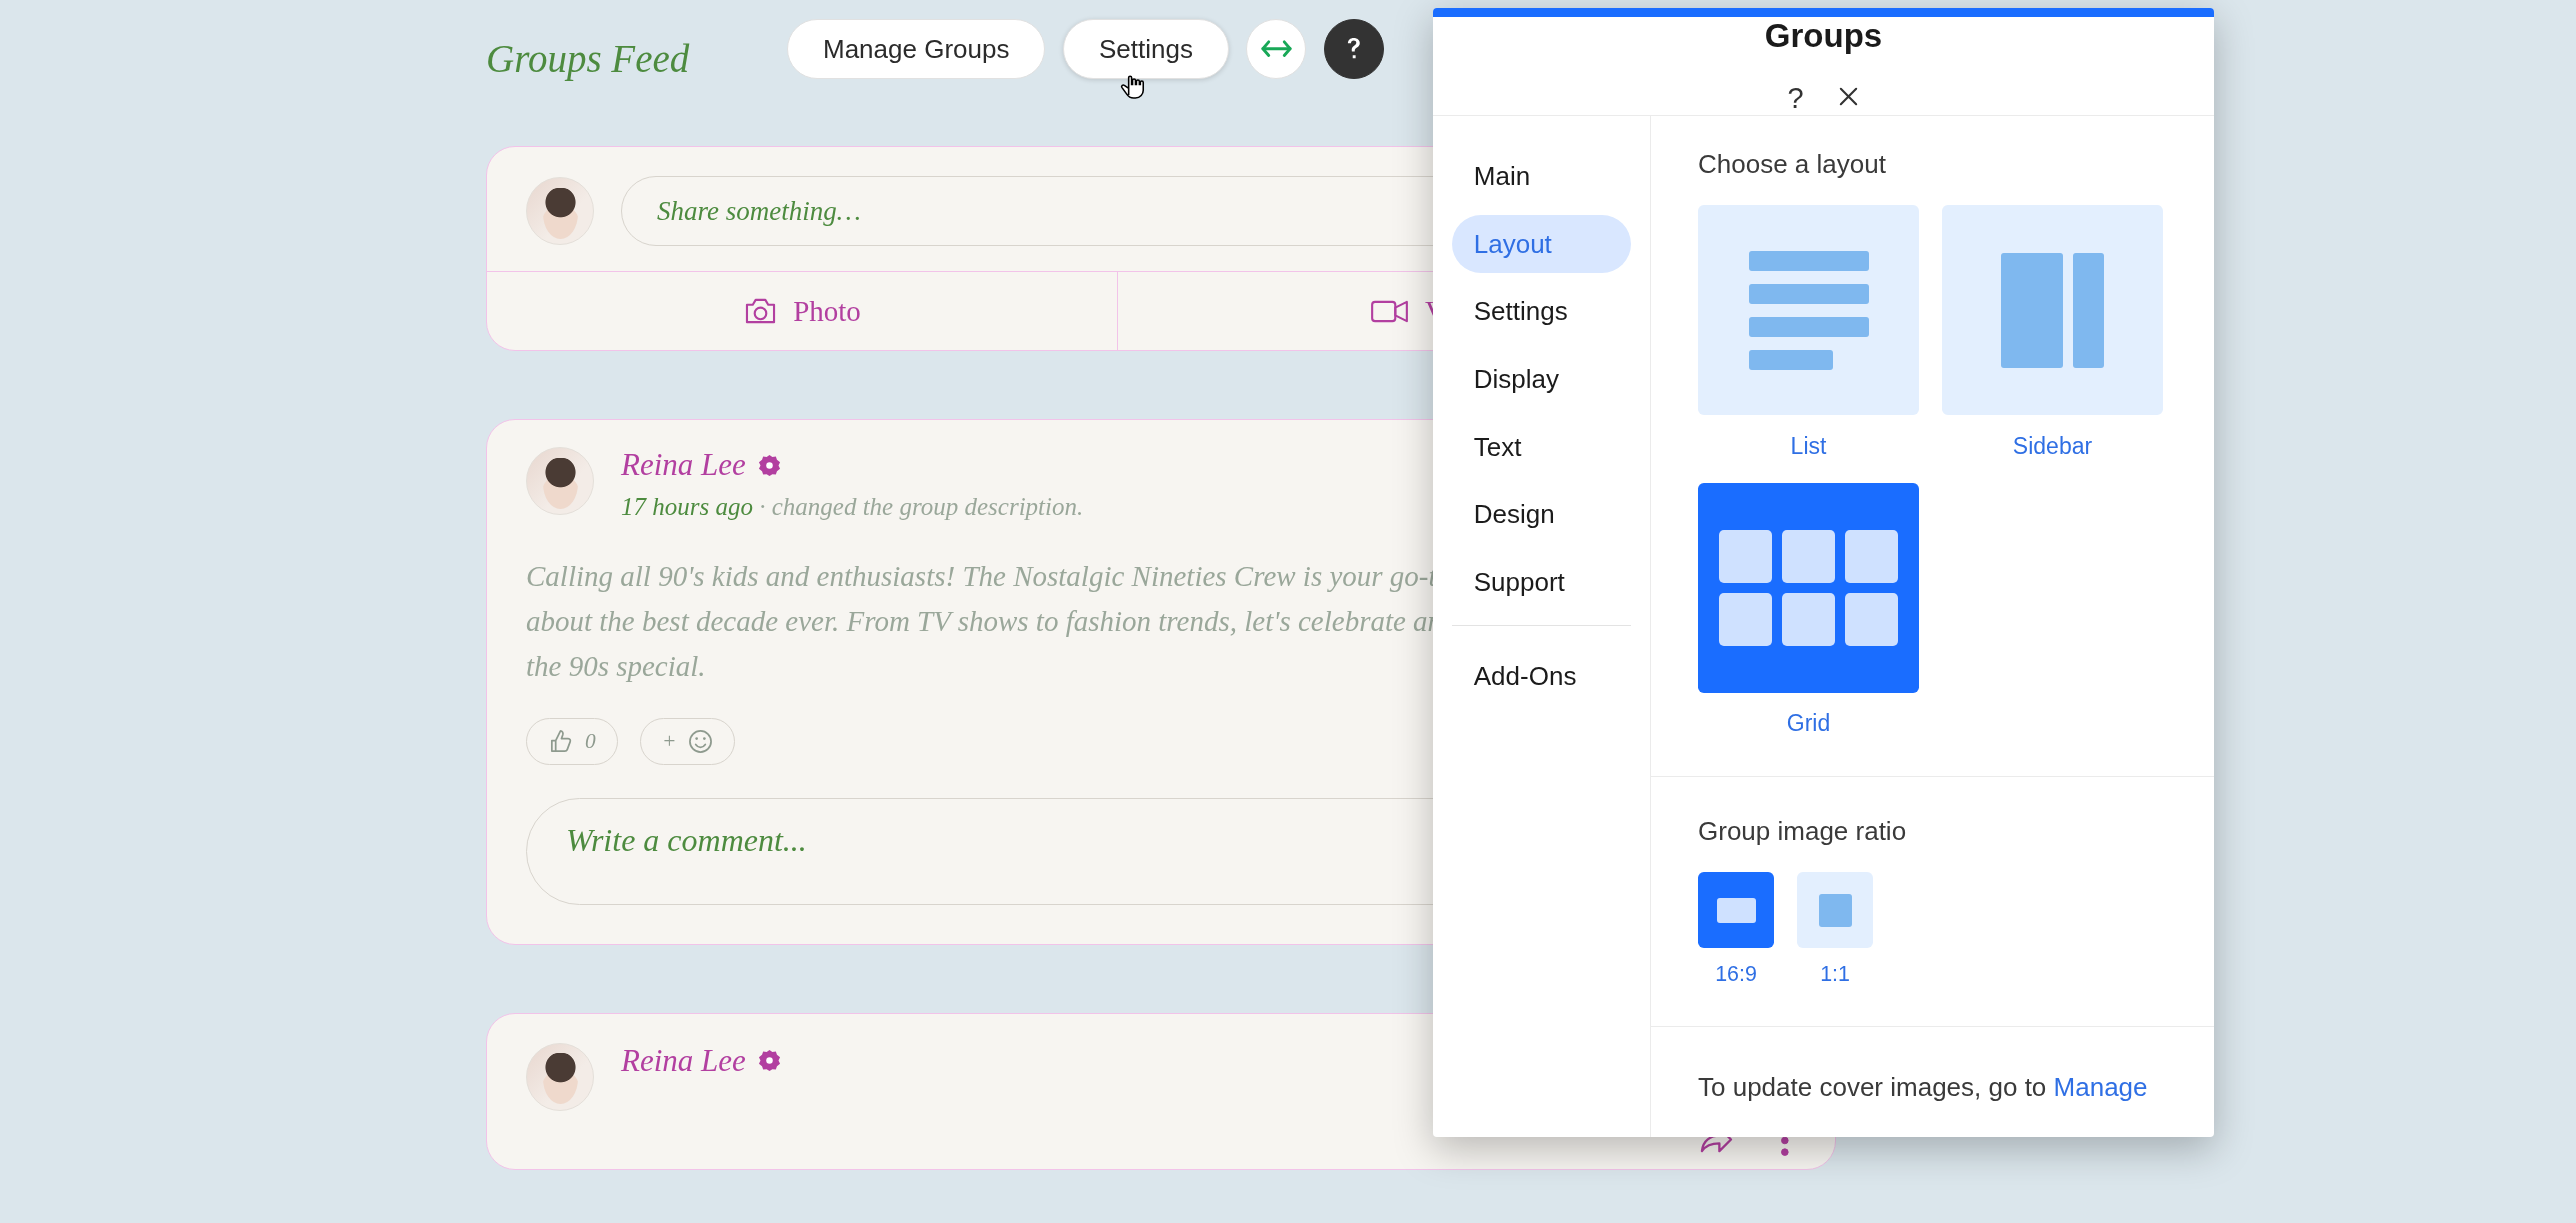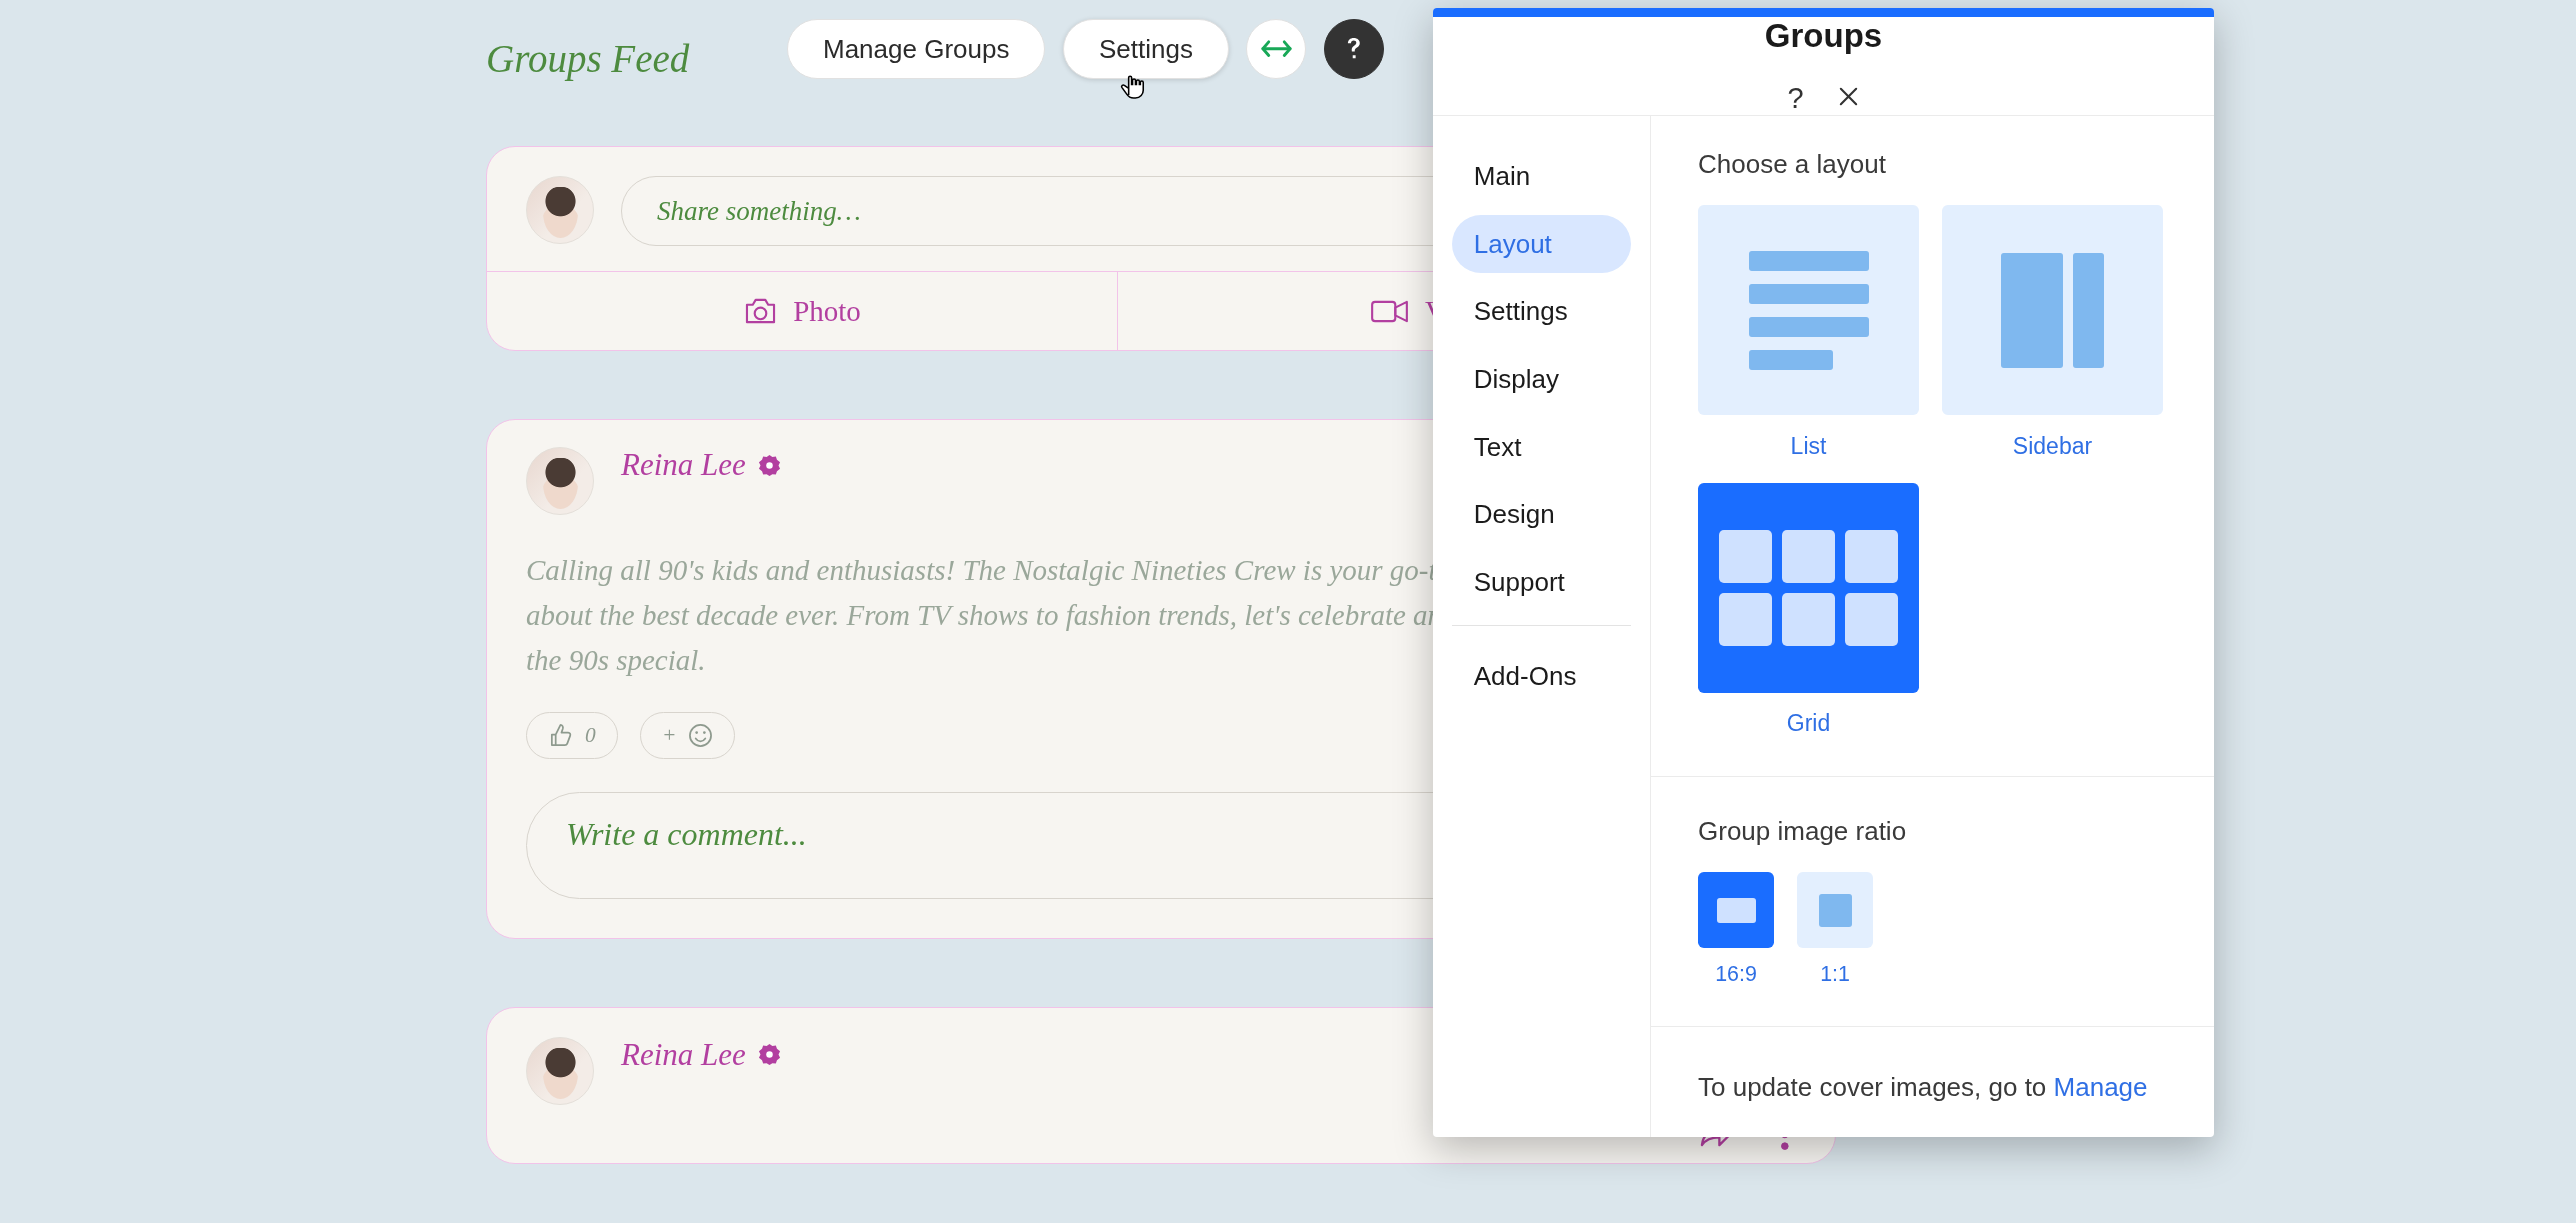--- a/index.html
+++ b/index.html
@@ -90,21 +90,21 @@
   }
   .avatar::after{
     content:"";
     position:absolute; left:15.5px; top:9.7px; width:35px; height:51px;
     background: radial-gradient(circle at 50% 28%, #4a3b34 0 14.6px, transparent 15.5px),
                 radial-gradient(circle at 50% 70%, #efd9cc 0 18.5px, transparent 19.4px);
     border-radius: 40% 40% 50% 50%;
   }
 
   
-  .composer-row { display:flex; gap:27px; }
+  .composer-row { display:flex; align-items:center; gap:27px; }
   .composer-input {
     flex:1; height:70px;
     border:1px solid #d8d4cd;
     border-radius: 970px;
     background: #f7f5f1;
     padding: 0 35px;
     font-family: Georgia, serif;
     font-style: italic;
     font-size: 27px;
     color: #4d8b3f;
@@ -296,20 +296,24 @@
       <div>
         <div class="post-name">
           <span>Reina Lee</span>
           <span class="badge">
             <svg width="23" height="23" viewBox="0 0 24 24" fill="#b23fa0">
                 <path d="M12 1l3 2 3.6-.4 1.2 3.4L23 8.6l-1.6 3.4L23 15.4l-3.2 2.6-1.2 3.4L15 21l-3 2-3-2-3.6.4-1.2-3.4L1 15.4l1.6-3.4L1 8.6l3.2-2.6L5.4 2.6 9 3z"></path>
                 <circle cx="12" cy="12" r="3.4" fill="#fff"></circle>
               </svg>
           </span>
         </div>
+        <div class="post-meta">
+          <span>17 hours ago</span>
+          <span class="sub">· changed the group description.</span>
+        </div>
       </div>
     </div>
     <div class="post-body">Calling all 90's kids and enthusiasts! The Nostalgic Nineties Crew is your go-to community for all things about the best decade ever. From TV shows to fashion trends, let's celebrate and reminisce about what made the 90s special.</div>
     <div class="post-react">
       <div class="chip">
         <svg width="25" height="25" viewBox="0 0 26 26" fill="none" stroke="#8e9a8e" stroke-width="1.8" stroke-linejoin="round">
             <path d="M4 12h4v11H4zM8 12l5-10c2 0 3 2 2.4 4L14 10h7c2 0 2.6 2 2 3.4l-3 8c-.4 1-1.3 1.6-2.4 1.6H8z"></path>
           </svg>
         <span>0</span>
       </div>

